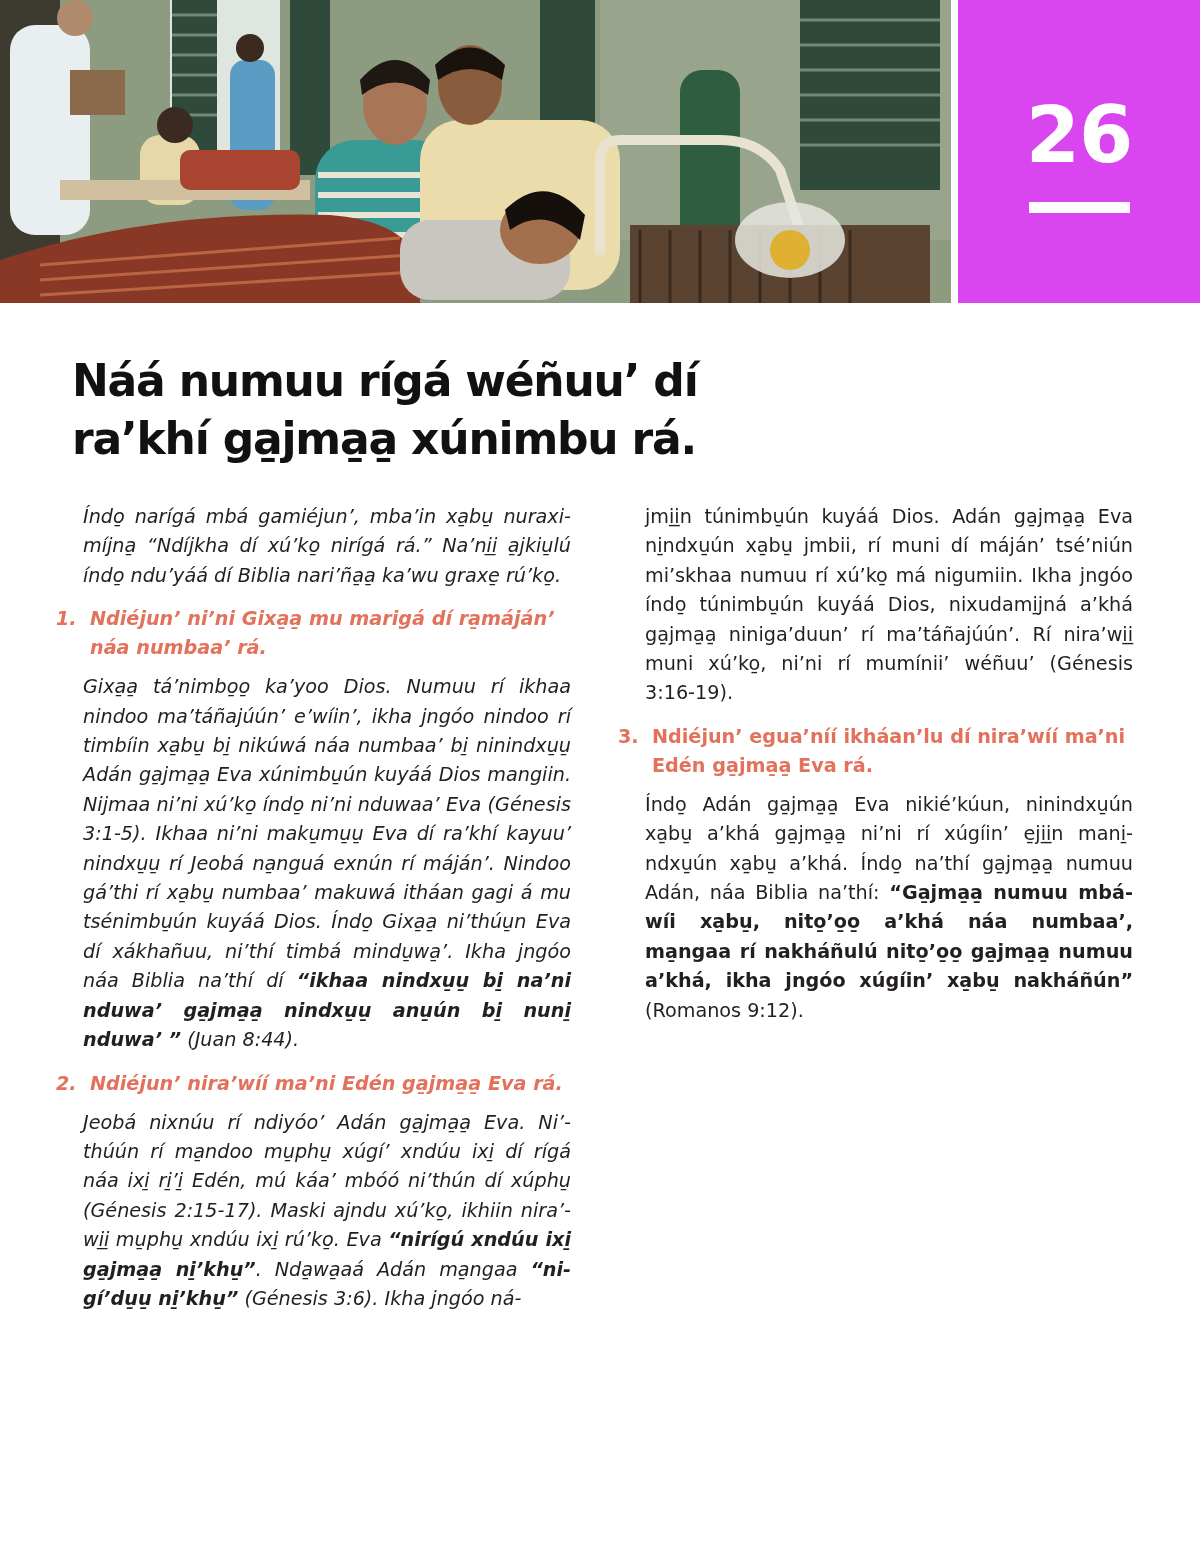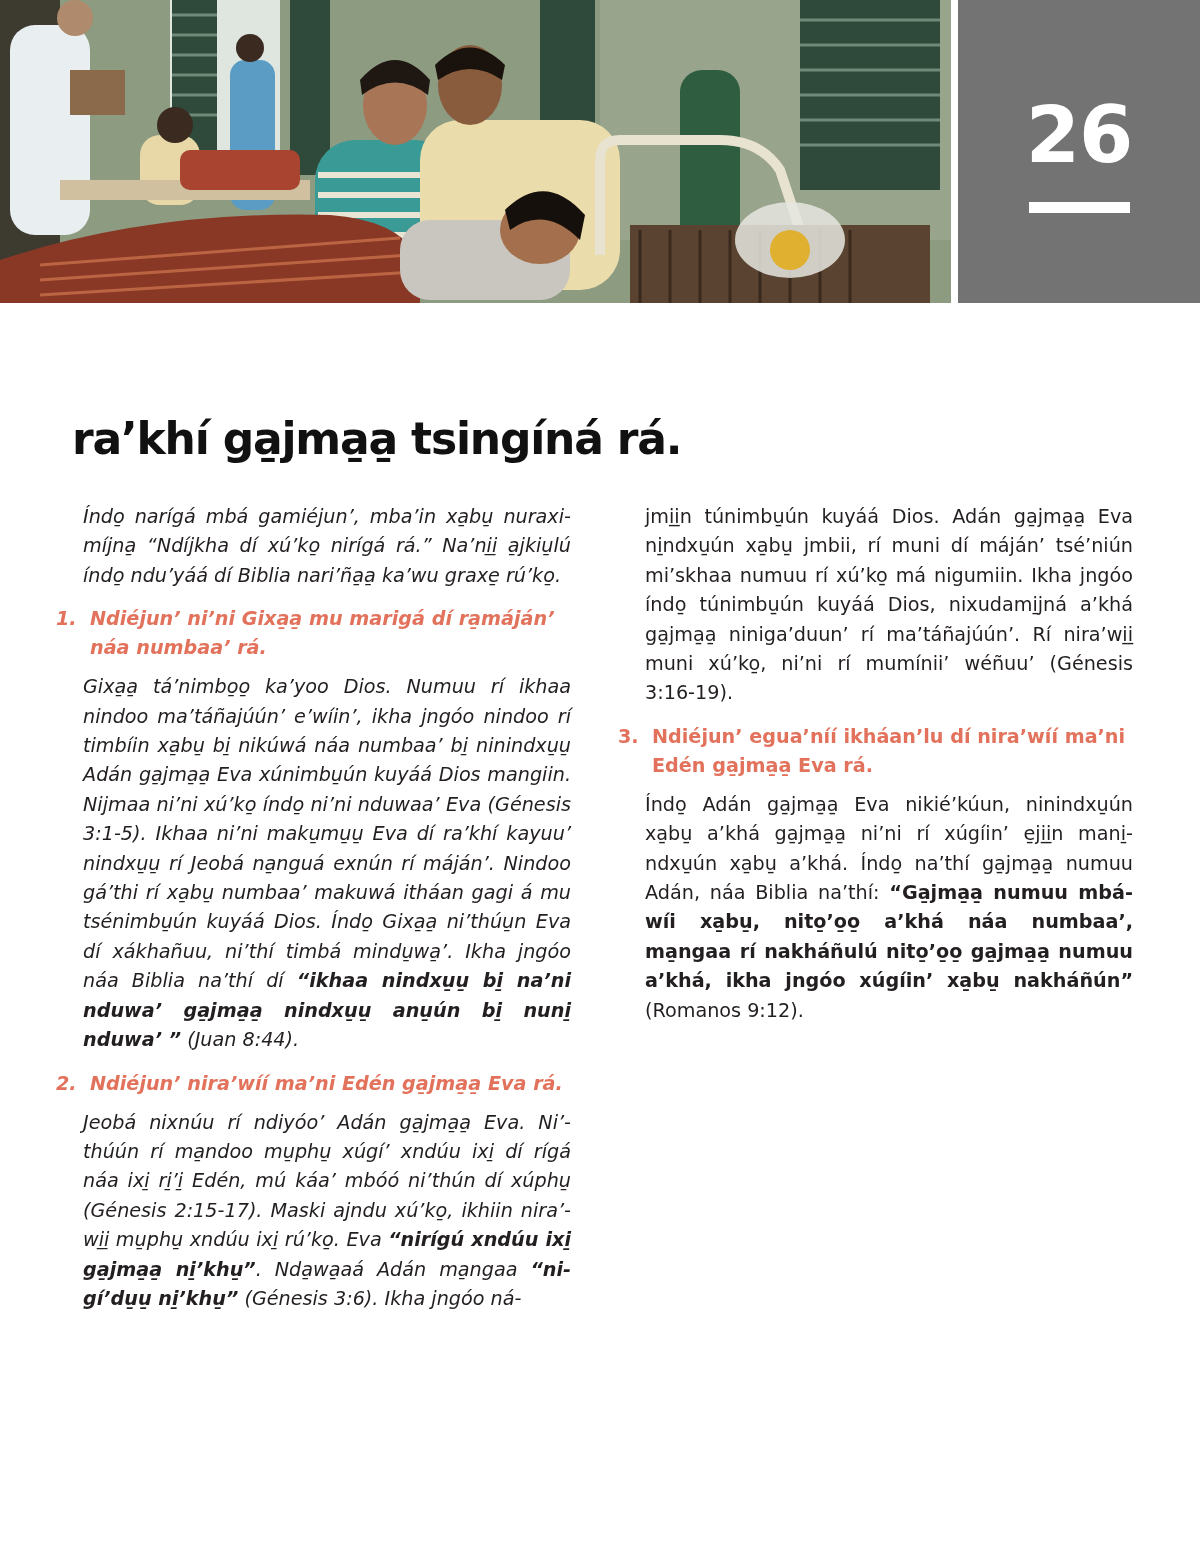--- a/index.html
+++ b/index.html
@@ -4,21 +4,21 @@
 <style>
   html, body { margin: 0; padding: 0; background: #ffffff; }
   body { width: 1200px; height: 1543px; position: relative; overflow: hidden;
          font-family: "DejaVu Sans", sans-serif; color: #231f20; }
 
   .hero { position: absolute; left: 0; top: 0; width: 951px; height: 303px; overflow: hidden;
           background: linear-gradient(180deg, #8f9a7e 0%, #7d8a6a 40%, #5e5340 100%); }
   .hero svg { display: block; }
 
   .lesson-badge { position: absolute; left: 958px; top: 0; width: 242px; height: 303px;
-                  background: #737373; }
+                  background: #d946ef; }
   .lesson-number { position: absolute; left: 0; right: 0; top: 96px; text-align: center;
                    color: #ffffff; font-family: "DejaVu Sans", sans-serif; font-weight: bold;
                    font-size: 78px; letter-spacing: -1px; line-height: 1; }
   .lesson-rule { position: absolute; left: 1029px; top: 202px; width: 101px; height: 11px;
                  background: #ffffff; }
 
   .page-title { position: absolute; left: 72px; top: 352px; width: 720px; margin: 0;
                 font-family: "DejaVu Sans", sans-serif; font-weight: bold; font-size: 44px;
                 line-height: 58px; letter-spacing: -1.2px; color: #111111; }
 
@@ -125,22 +125,22 @@
     <circle cx="790" cy="250" r="20" fill="#e0b030"></circle>
   </svg>
 </div>
 
 <div class="lesson-badge">
   <div class="lesson-number">26</div>
 </div>
 <div class="lesson-rule"></div>
 
 <h1 class="page-title">
-  <br>
-  <span>ra’khí ga̱jma̱a̱ tsingíná rá.</span>
+  <span>Náá numuu rígá wéñuu’ dí</span><br>
+  <span>ra’khí ga̱jma̱a̱ xúnimbu rá.</span>
 </h1>
 
 <div class="column col-left">
   <p>Índo̱ narígá mbá gamiéjun’, mba’in xa̱bu̱ nuraxi­míjna̱ “Ndíjkha dí xú’ko̱ nirígá rá.” Na’ni̱i̱ a̱jkiu̱lú índo̱ ndu’yáá dí Biblia nari’ña̱a̱ ka’wu graxe̱ rú’ko̱.</p>
 
   <div class="section-heading">
     <span class="num">1.</span>
     <span class="txt">Ndiéjun’ ni’ni Gixa̱a̱ mu marigá dí ra̱máján’ náa numbaa’ rá.</span>
   </div>
   <p><span>Gixa̱a̱ tá’nimbo̱o̱ ka’yoo Dios. Numuu rí ikhaa nindoo ma’táñajúún’ e’wíin’, ikha jngóo nindoo rí timbíin xa̱bu̱ bi̱ nikúwá náa numbaa’ bi̱ nini­ndxu̱u̱ Adán ga̱jma̱a̱ Eva xúnimbu̱ún kuyáá Dios mangiin. Nijmaa ni’ni xú’ko̱ índo̱ ni’ni nduwaa’ Eva (Génesis 3:1-5). Ikhaa ni’ni maku̱mu̱u̱ Eva dí ra’khí kayuu’ nindxu̱u̱ rí Jeobá na̱nguá exnún rí máján’. Nindoo gá’thi rí xa̱bu̱ numbaa’ makuwá itháan gagi á mu tsénimbu̱ún kuyáá Dios. Índo̱ Gixa̱a̱ ni’thúu̱n Eva dí xákhañuu, ni’thí timbá mi­ndu̱wa̱’. Ikha jngóo náa Biblia na’thí dí </span><b>“ikhaa ni­ndxu̱u̱ bi̱ na’ni nduwa’ ga̱jma̱a̱ nindxu̱u̱ anu̱ún bi̱ nuni̱ nduwa’ ”</b><span> (Juan 8:44).</span></p>

